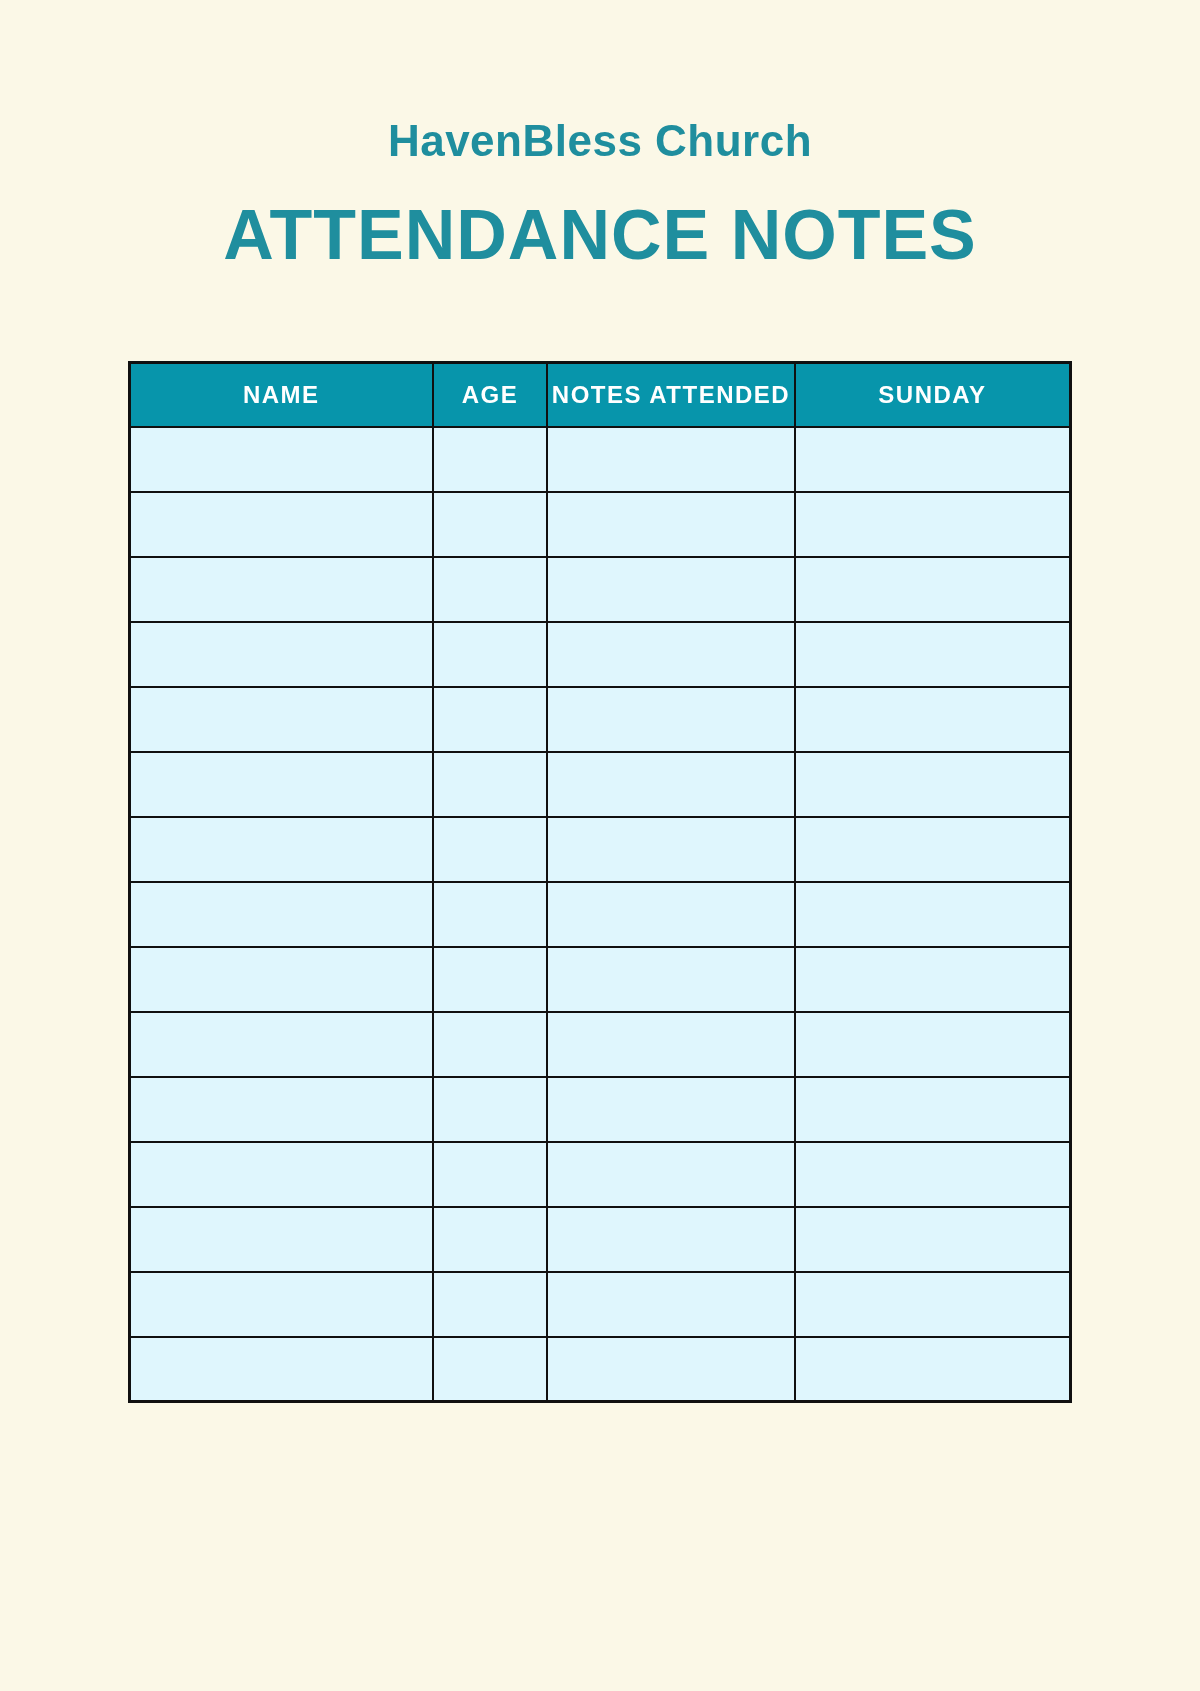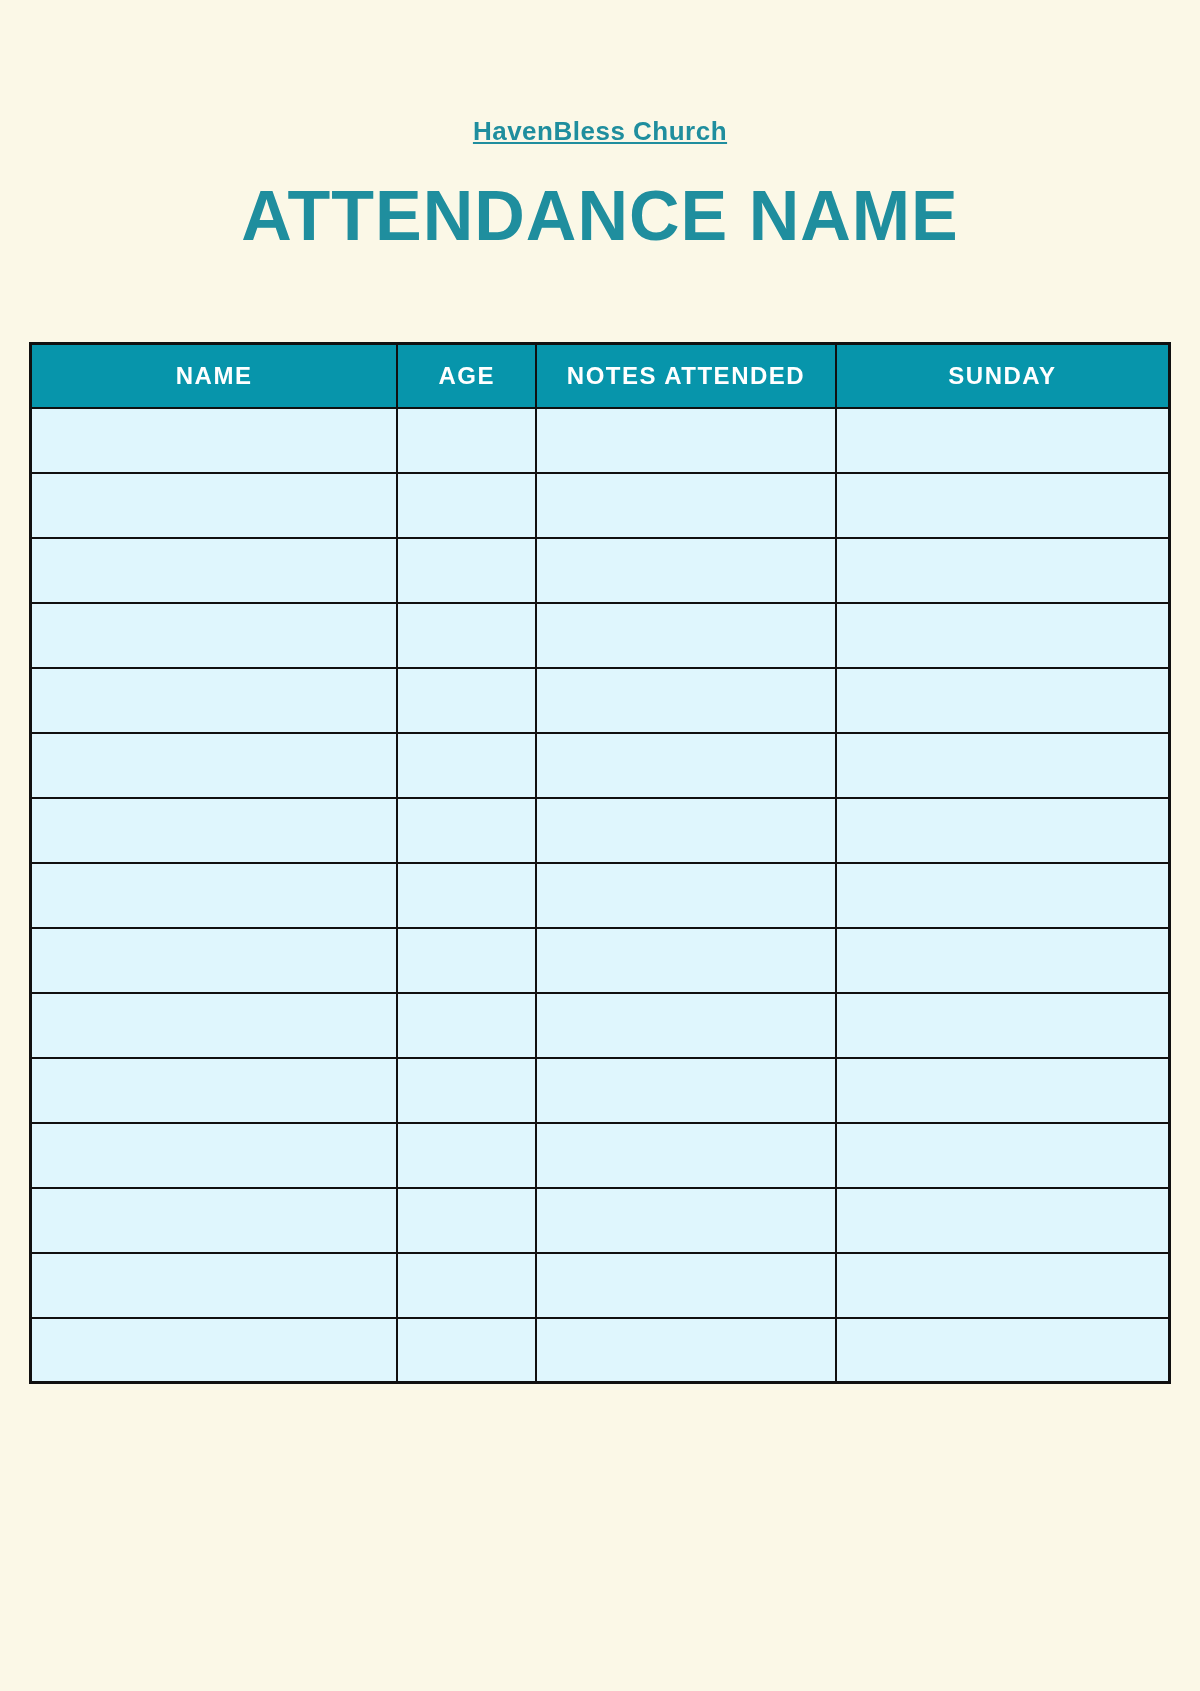--- a/index.html
+++ b/index.html
@@ -18,37 +18,36 @@
   body {
     width: 1200px;
     height: 1691px;
     background: var(--page-bg);
     font-family: "Liberation Sans", sans-serif;
     overflow: hidden;
   }
   .church-name {
     margin-top: 116px;
     text-align: center;
-    font-size: 26px;
+    font-size: 44px;
     font-weight: bold;
     color: var(--accent);
     letter-spacing: 0.5px;
-    text-decoration: underline;
   }
   .sheet-title {
     margin-top: 24px;
     text-align: center;
     font-size: 70px;
     font-weight: bold;
     color: var(--accent);
     line-height: 1.3;
     letter-spacing: 1px;
   }
   table.attendance {
-    width: 1142px;
+    width: 944px;
     margin: 80px auto 0 auto;
     border-collapse: collapse;
     border: 3px solid var(--grid);
     table-layout: fixed;
   }
   table.attendance th,
   table.attendance td {
     border: 2px solid var(--grid);
     padding: 0;
   }
@@ -76,21 +75,21 @@
   col.c-age   { width: 12.2%; }
   col.c-date  { width: 26.3%; }
   col.c-notes { width: 29.3%; }
 </style>
 </head>
 <body>
 
 <div class="church-name">HavenBless Church</div>
 
 <div class="sheet-title">
-  <div>ATTENDANCE NAME</div>
+  <div>ATTENDANCE NOTES</div>
 </div>
 
 <table class="attendance">
   <colgroup>
     <col class="c-name">
     <col class="c-age">
     <col class="c-date">
     <col class="c-notes">
   </colgroup>
   <thead>

